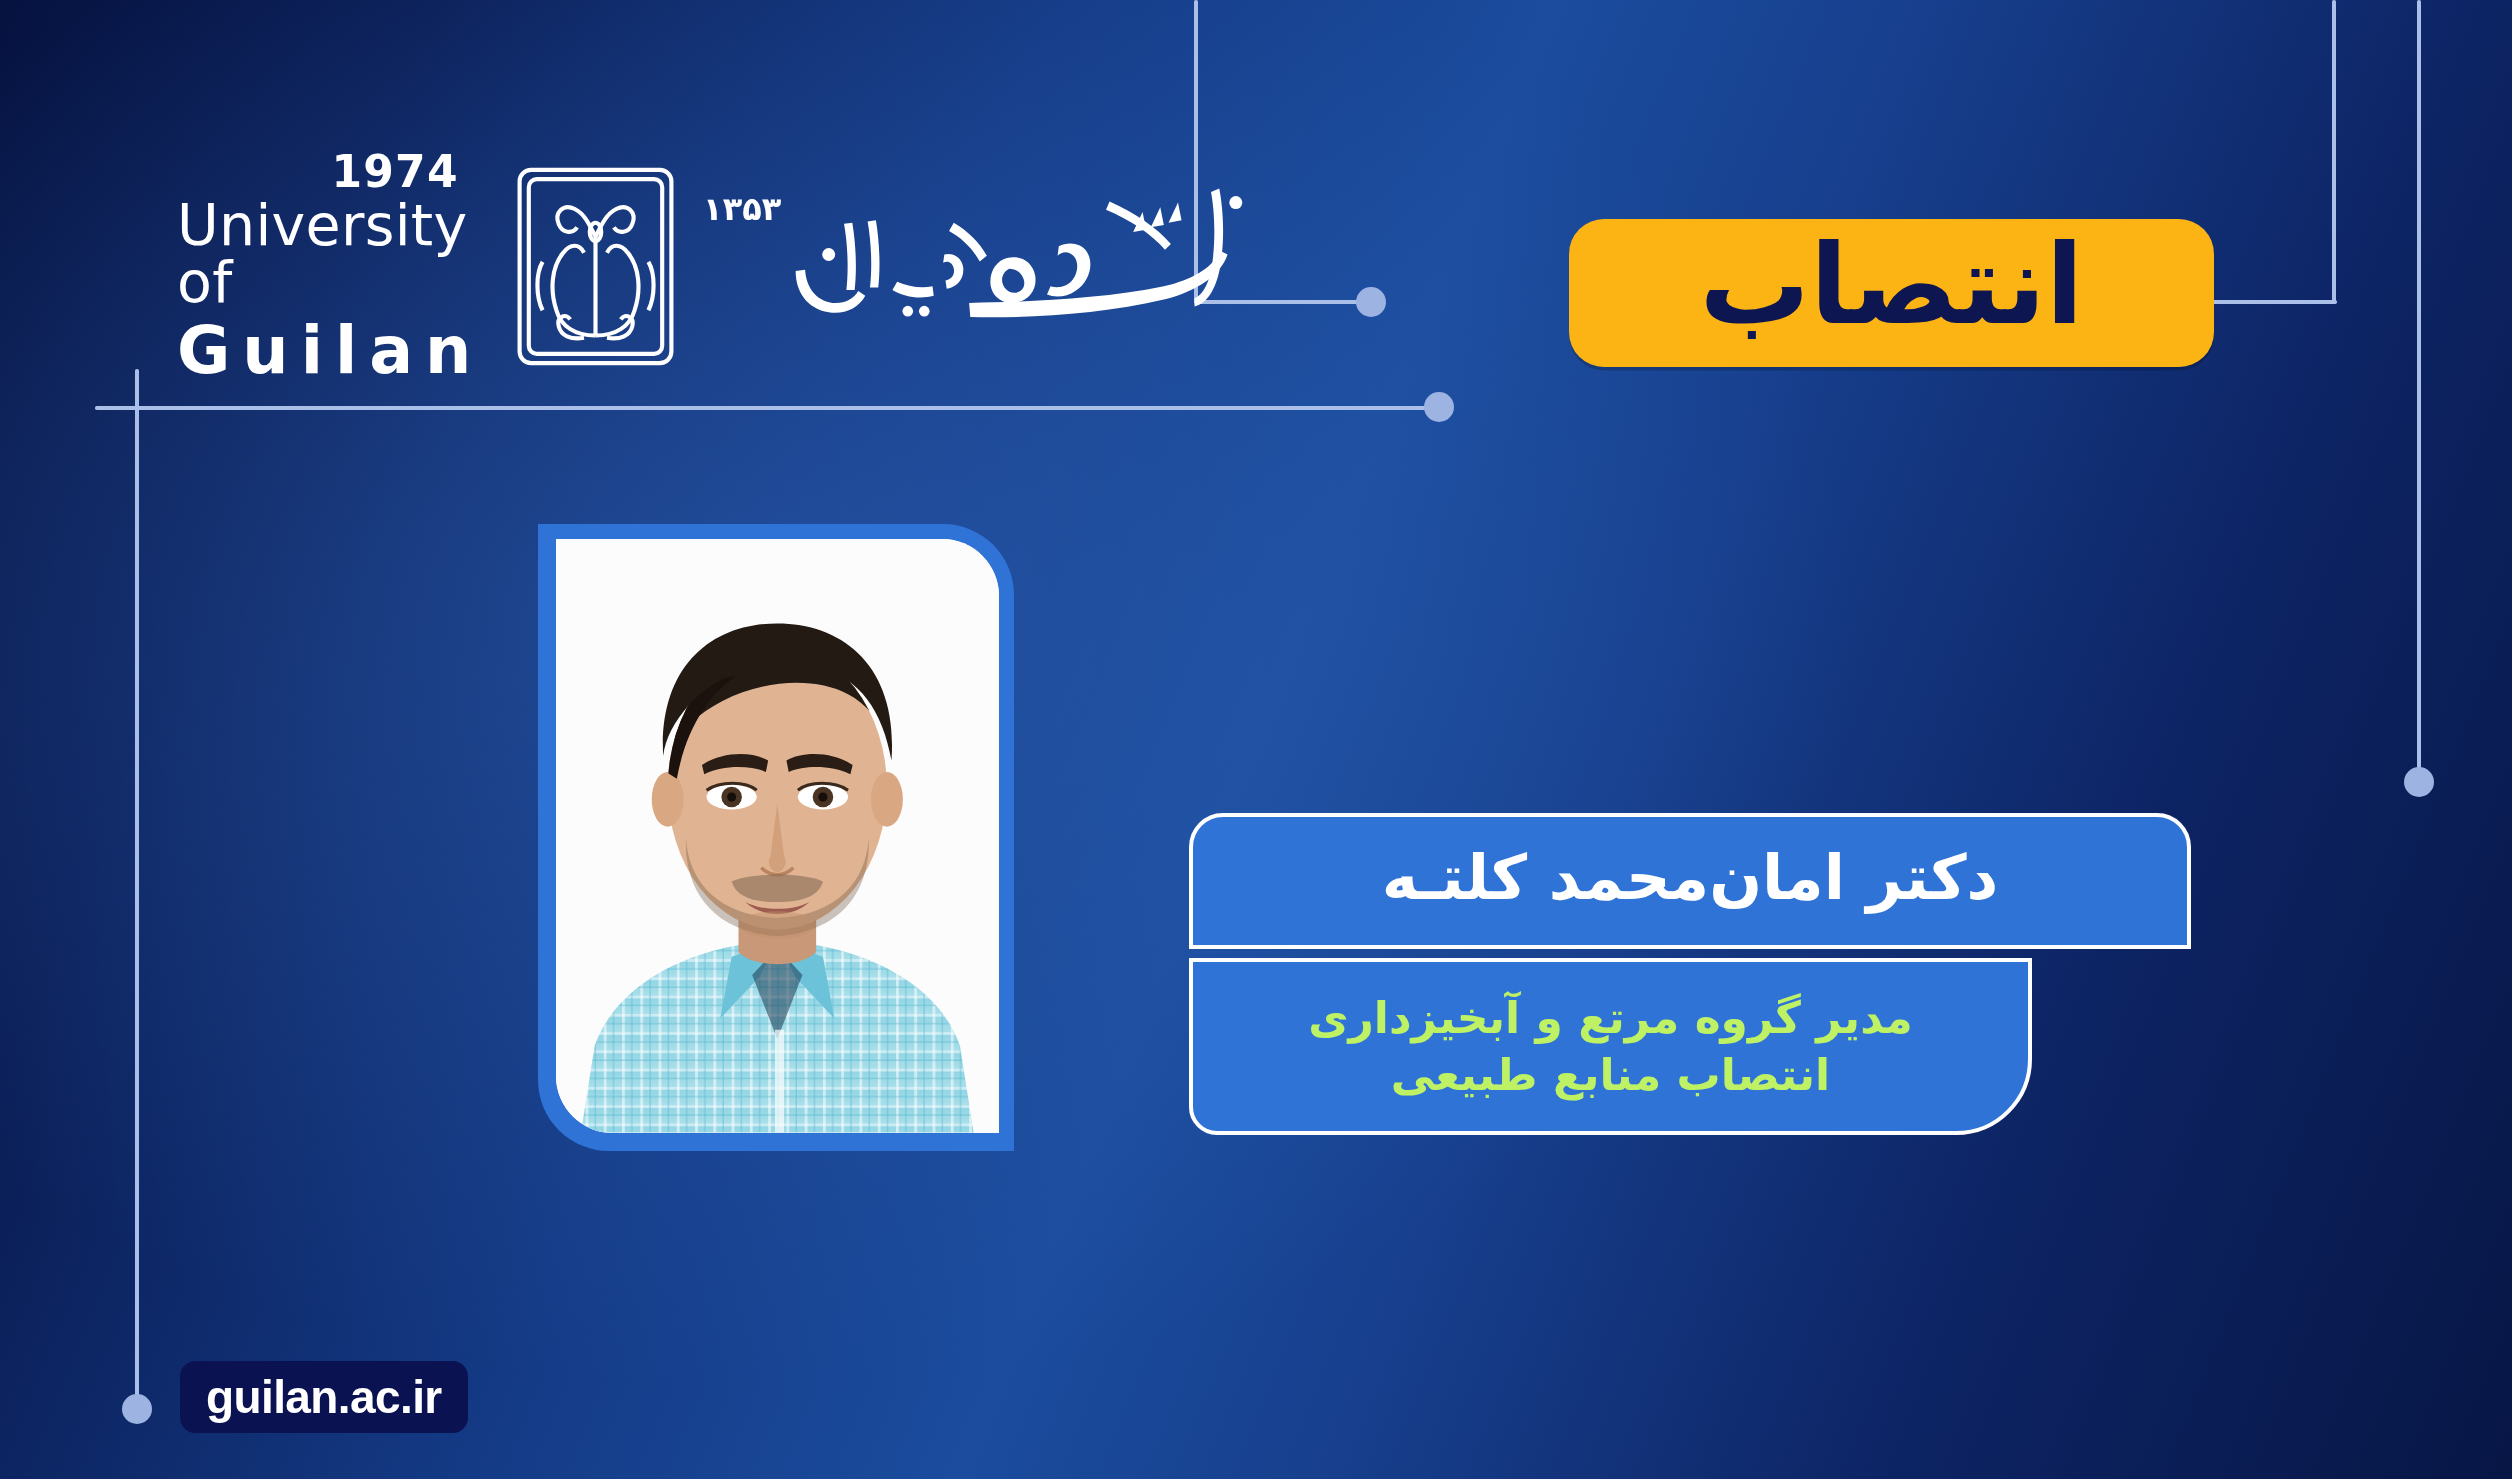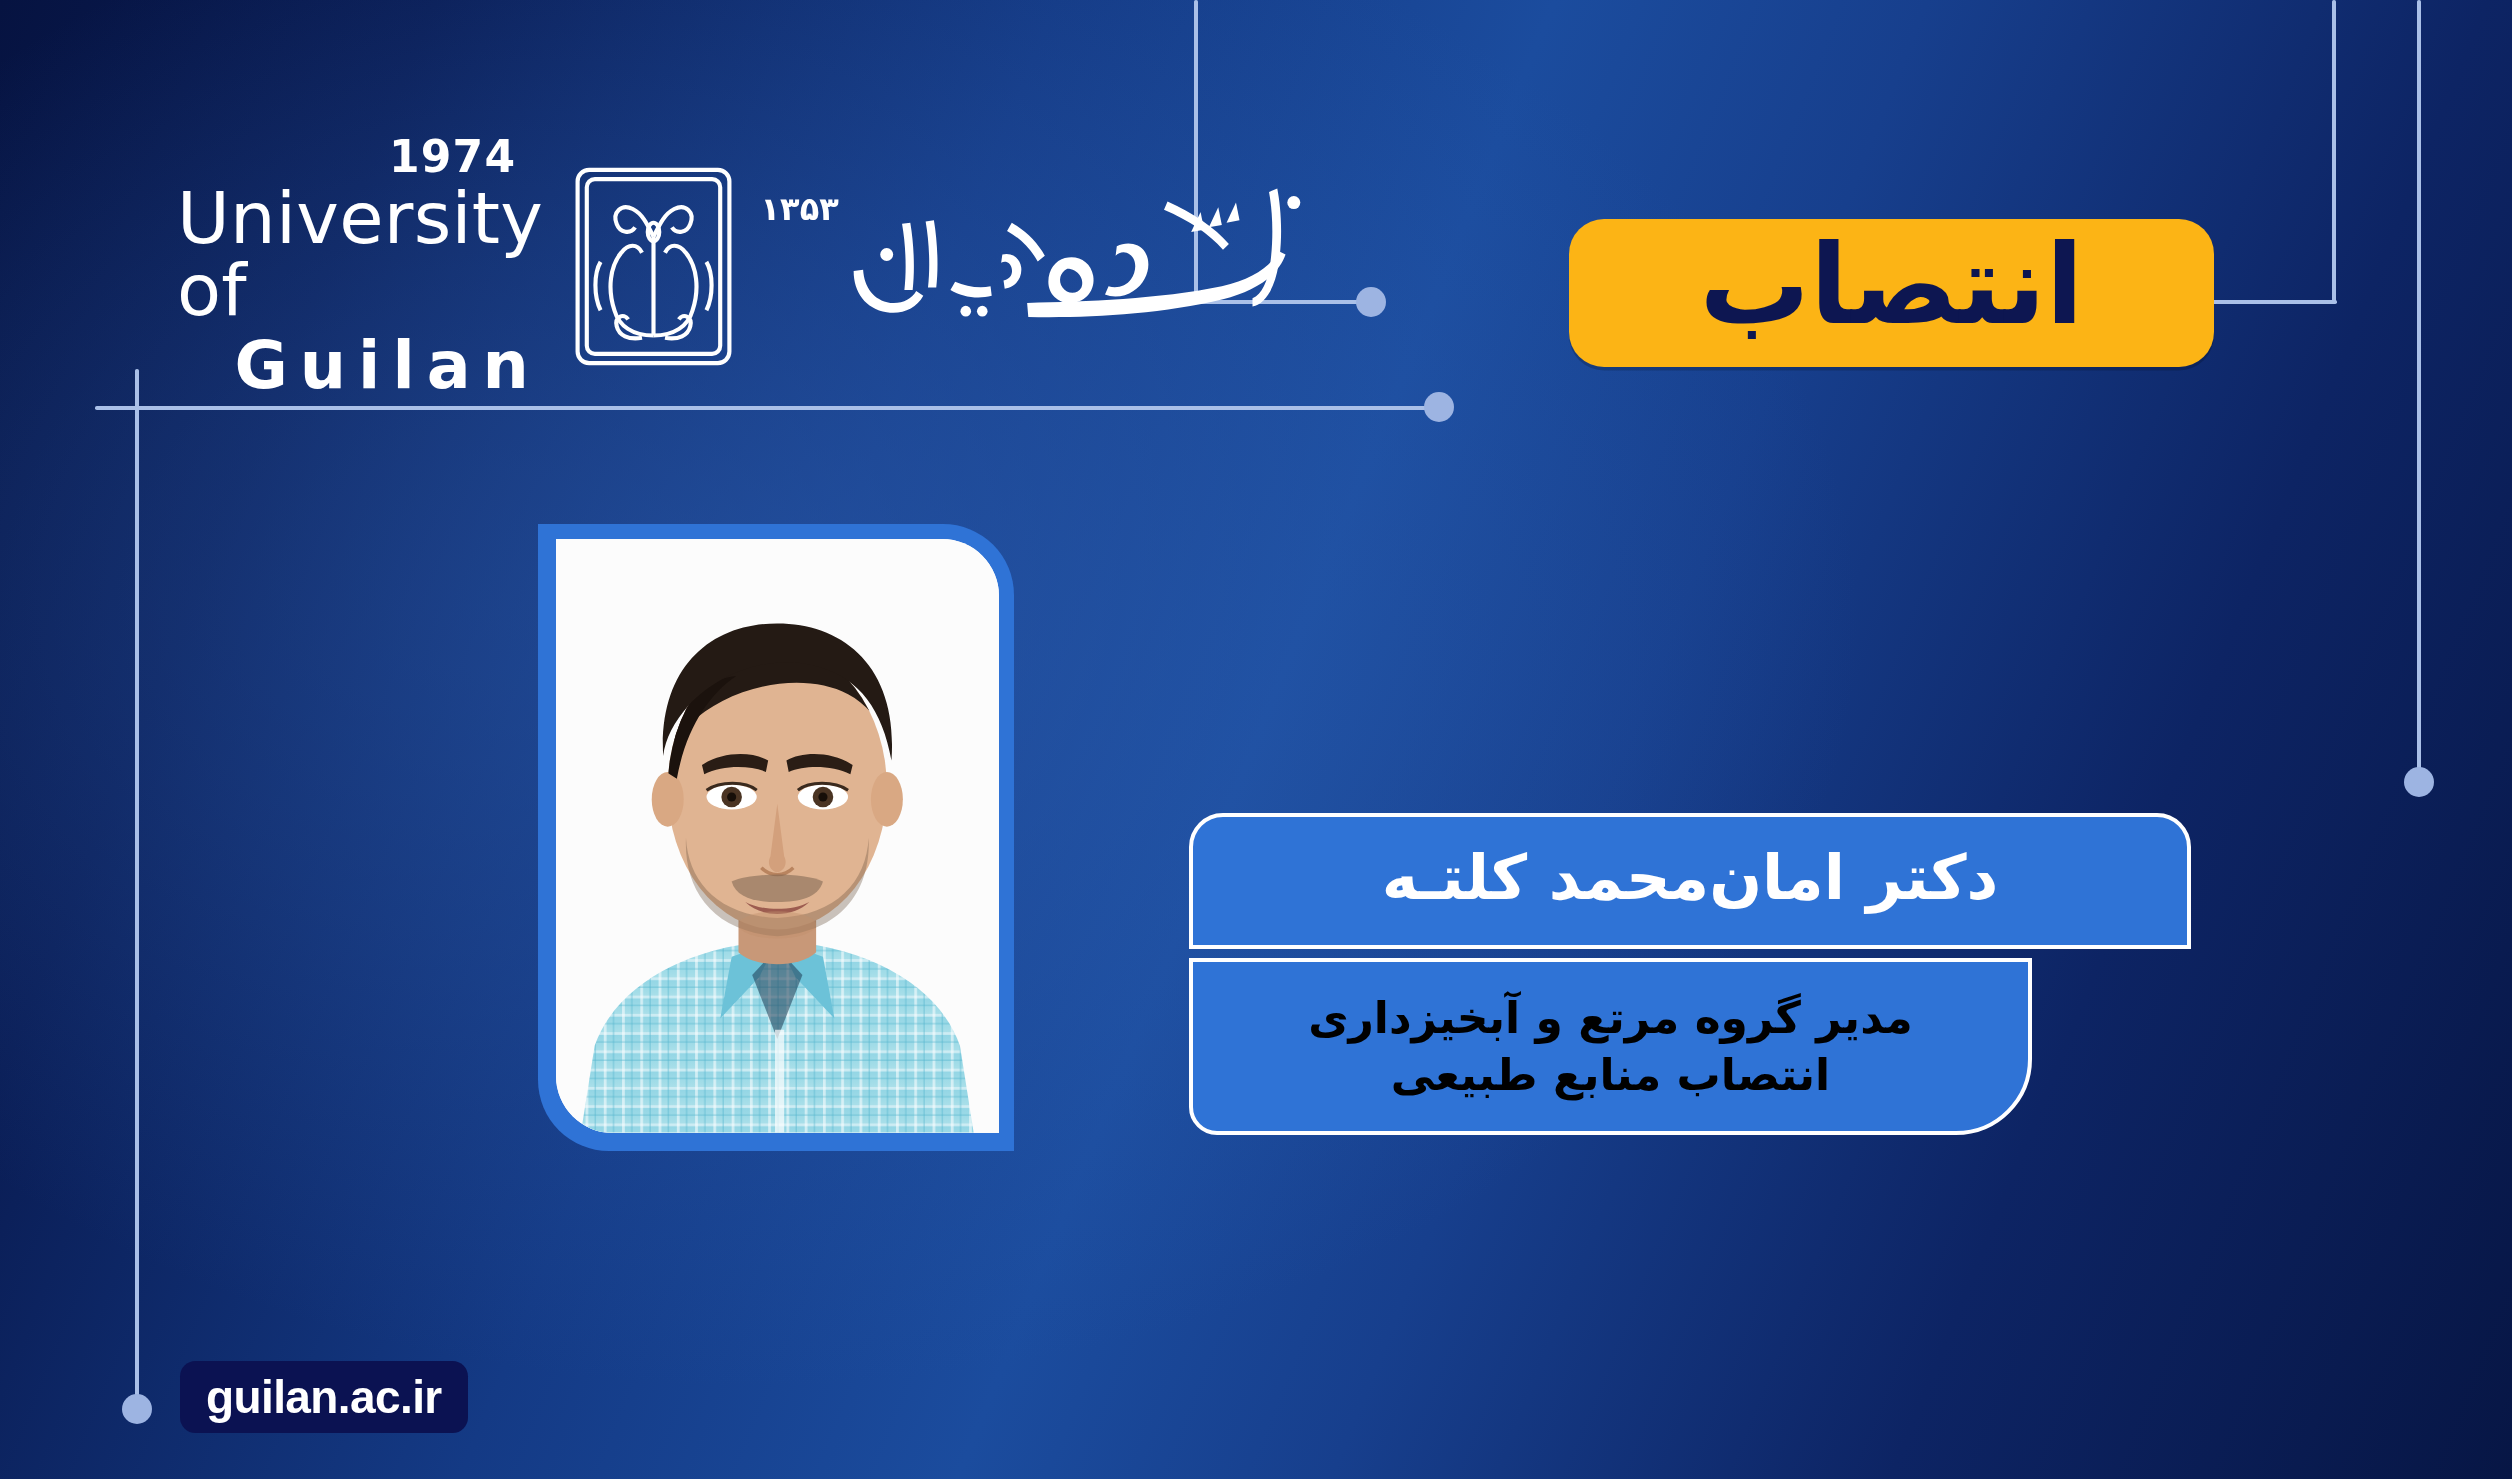--- a/index.html
+++ b/index.html
@@ -38,21 +38,21 @@
   .logo-en{
     display:flex; flex-direction:column; align-items:flex-end;
     color:#ffffff; line-height:1;
     margin-right:15.4px;
   }
   .logo-year{
     font-size:44px; font-weight:700; letter-spacing:1.2px;
     margin-bottom:3.5px; margin-right:27px;
   }
   .logo-uni{
-    font-size:72px; font-weight:400; letter-spacing:0.3px;
+    font-size:57px; font-weight:400; letter-spacing:0.3px;
   }
   .logo-guilan{
     font-size:65px; font-weight:700; letter-spacing:12px;
     margin-top:7px; margin-right:2.4px;
   }
   .logo-mark{ width:189px; height:207px; flex:0 0 auto; }
   .logo-right{
     display:flex; flex-direction:row; align-items:flex-start;
     margin-left:4.7px;
   }
@@ -123,21 +123,21 @@
     left:1189px; top:958px;
     width:843px; height:177px;
     background:#2f73d6;
     border:4.1px solid #ffffff;
     border-radius:0 0 76px 28px;
     display:flex; flex-direction:column;
     align-items:center; justify-content:center;
     padding:0 26px;
   }
   .subtitle-banner span{
-    color:#000000; font-size:44px; font-weight:700;
+    color:#bef264; font-size:44px; font-weight:700;
     line-height:1.28; white-space:nowrap; text-align:center;
   }
 
   
   .url-pill{
     position:absolute;
     left:180px; top:1361px;
     height:72px; padding:0 26px;
     background:#0b1252;
     border-radius:15.4px;

